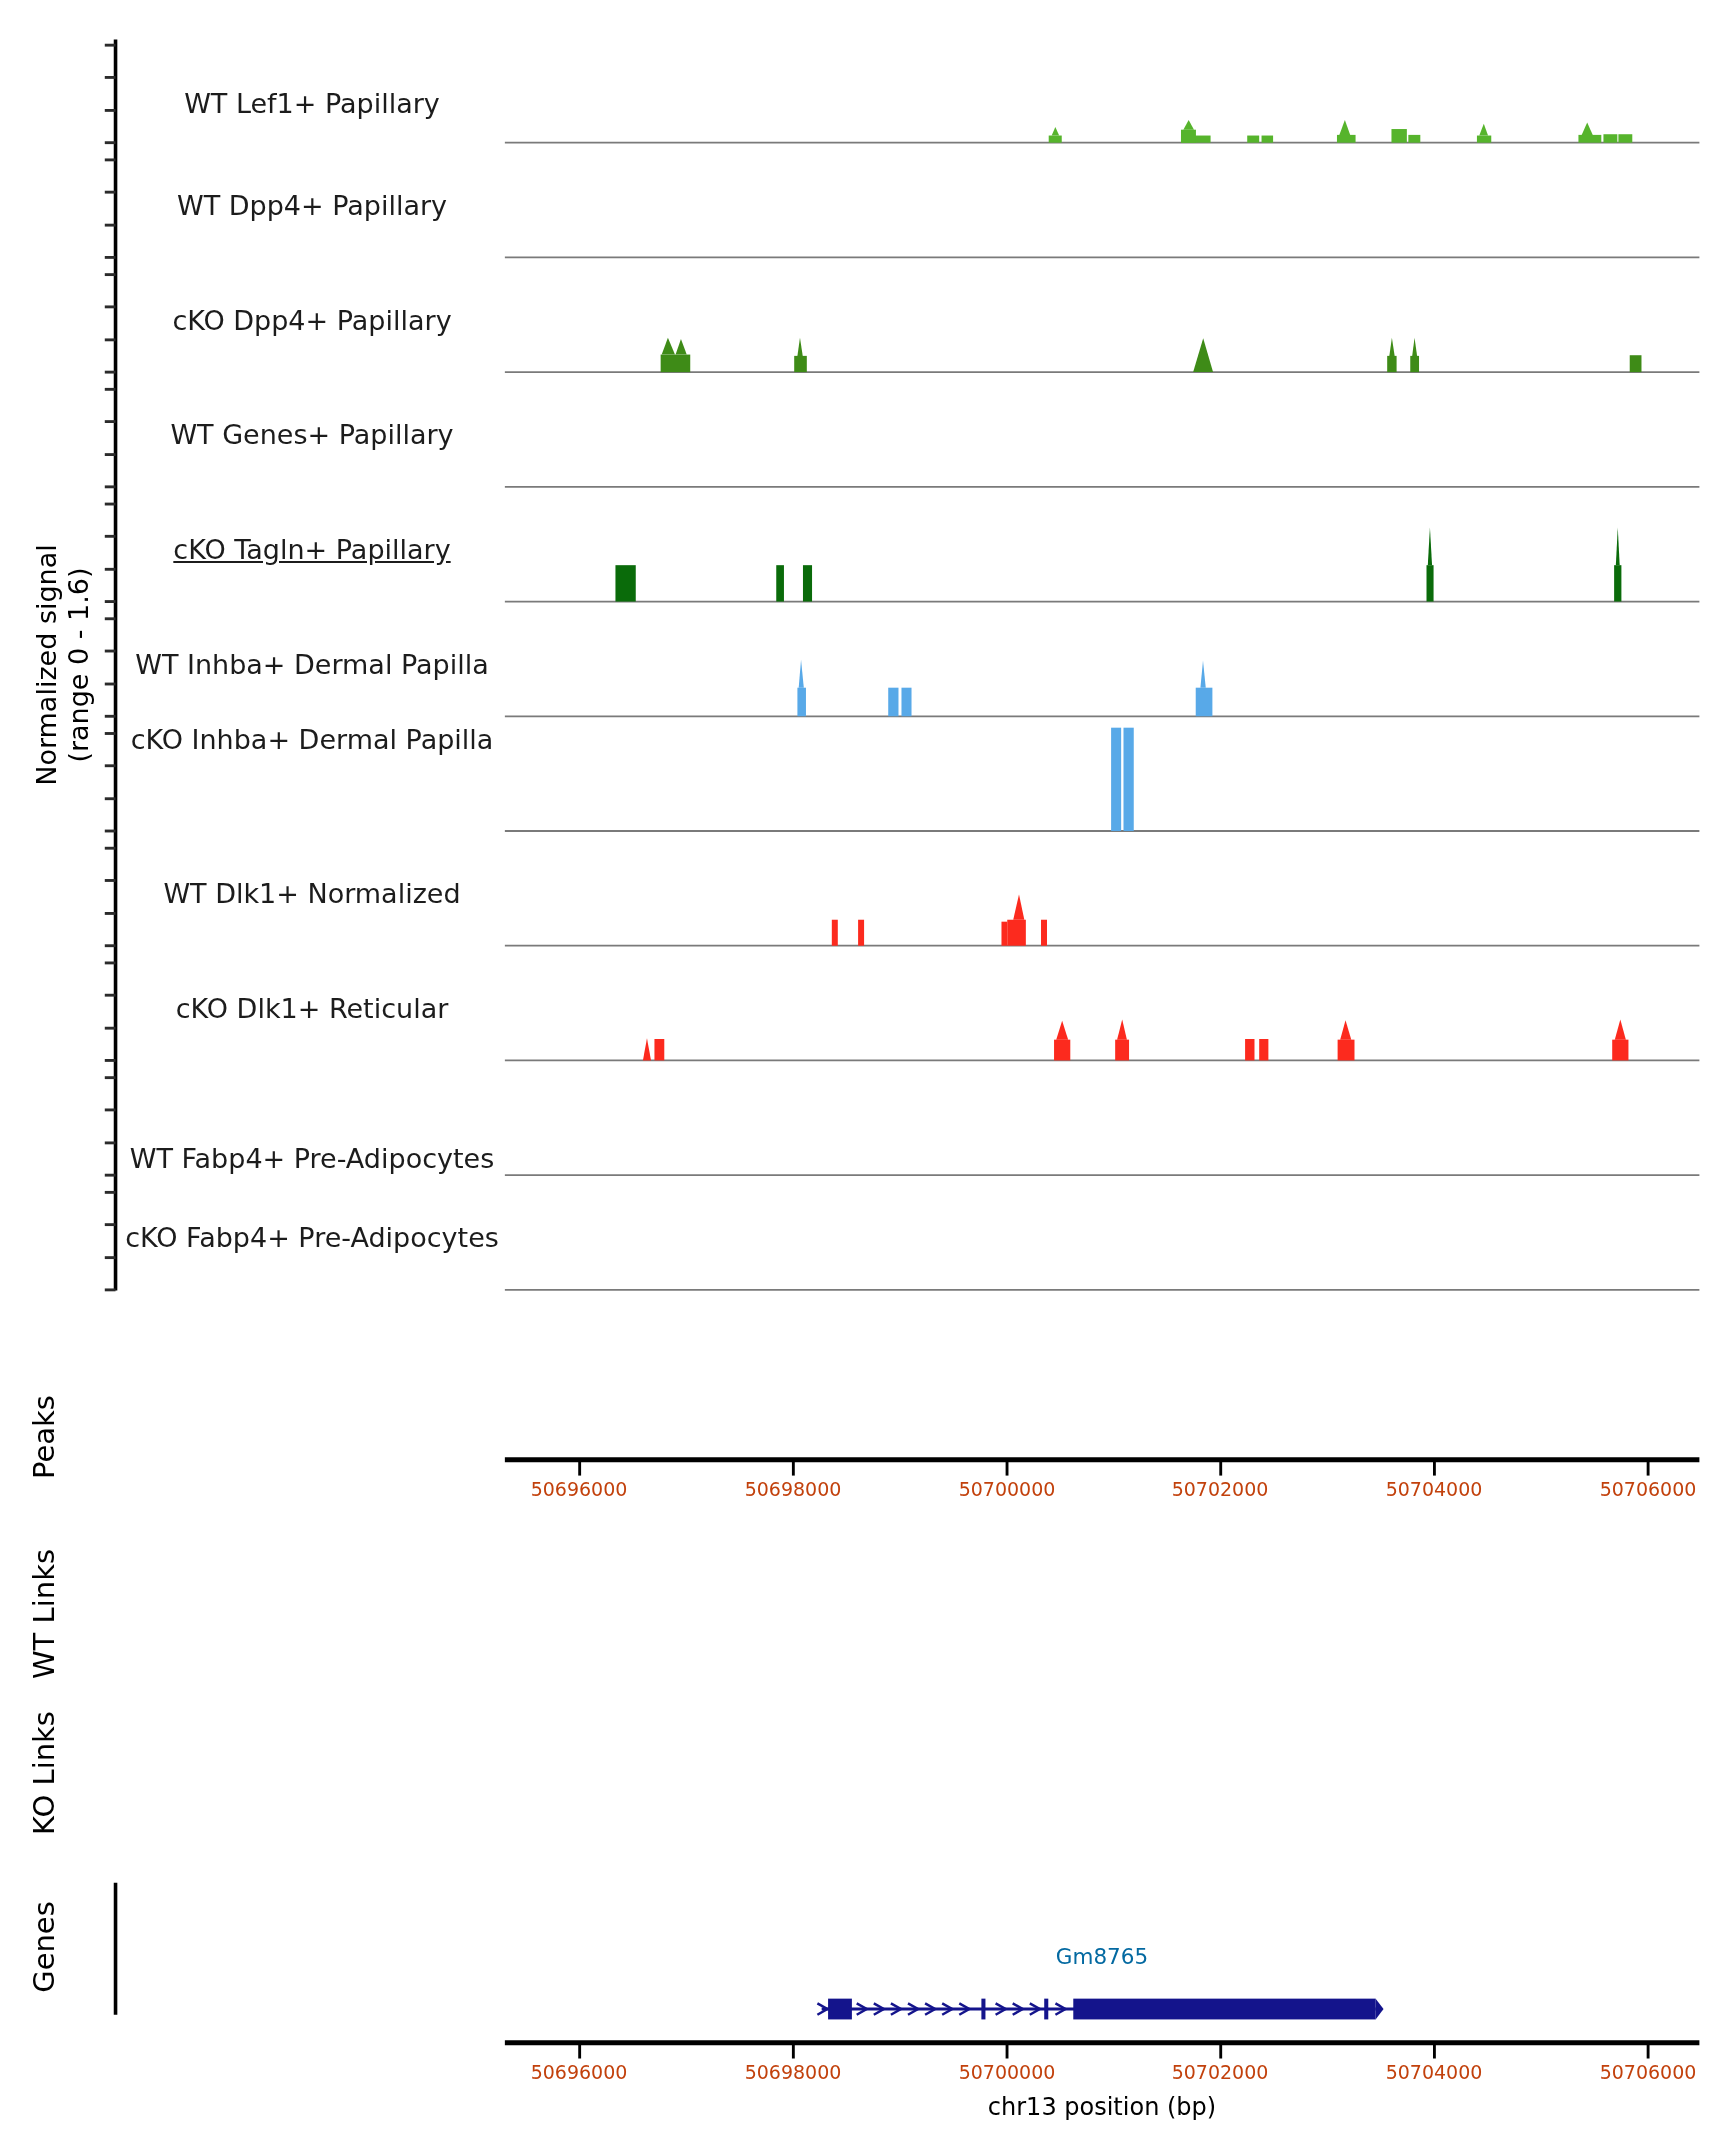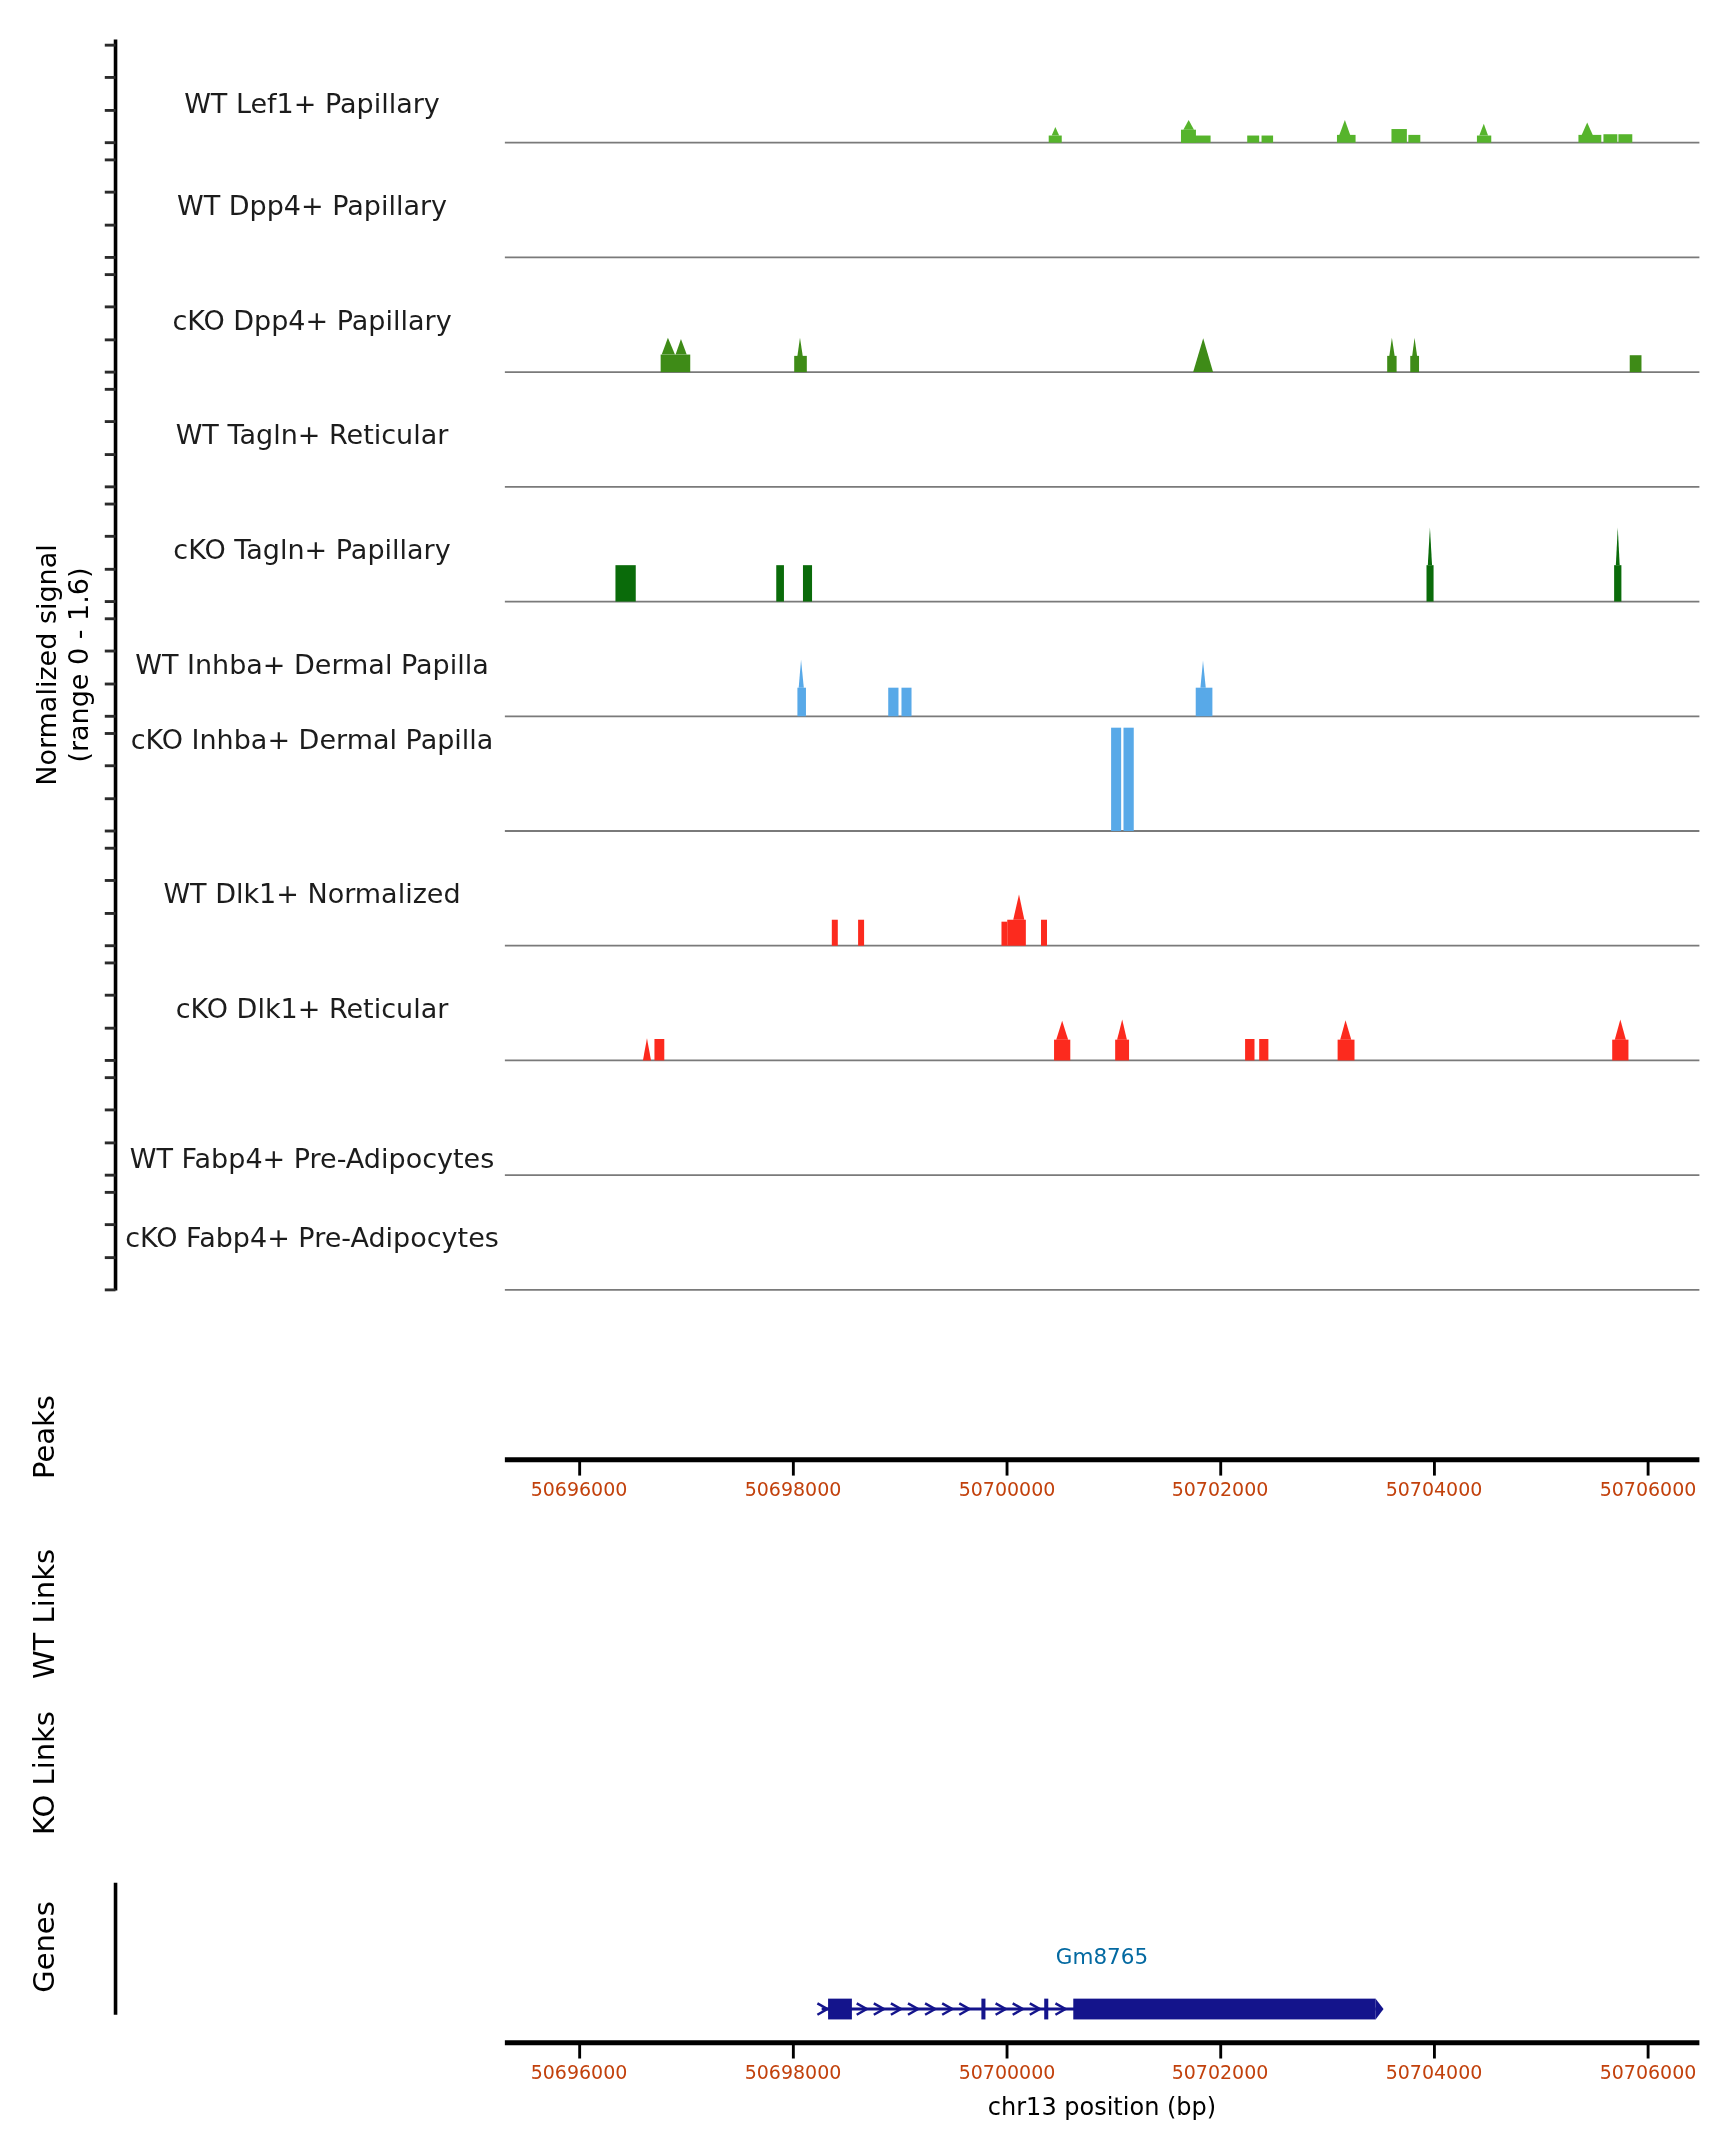--- a/index.html
+++ b/index.html
@@ -184,22 +184,22 @@
   <div class="rot-label" style="left:44px;top:1947px;">Genes</div>
 
   <div class="gene-name" style="left:1102px;top:1944px;">Gm8765</div>
 
   <div class="axis-title" style="left:1102px;top:2093px;">chr13 position (bp)</div>
 
   <div id="labels-layer">
       <div class="track-label" style="top: 75px; margin-top: 13px;">WT Lef1+ Papillary</div>
       <div class="track-label" style="top: 190px;">WT Dpp4+ Papillary</div>
       <div class="track-label" style="top: 305px;">cKO Dpp4+ Papillary</div>
-      <div class="track-label" style="top: 419px;">WT Tagln+ Reticular</div>
-      <div class="track-label" style="top: 534px;">cKO Tagln+ Papillary</div>
+      <div class="track-label" style="top: 419px;">WT Genes+ Papillary</div>
+      <div class="track-label" style="top: 534px; text-decoration: underline;">cKO Tagln+ Papillary</div>
       <div class="track-label" style="top: 649px;">WT Inhba+ Dermal Papilla</div>
       <div class="track-label" style="top: 724px;">cKO Inhba+ Dermal Papilla</div>
       <div class="track-label" style="top: 878px;">WT Dlk1+ Normalized</div>
       <div class="track-label" style="top: 993px;">cKO Dlk1+ Reticular</div>
       <div class="track-label" style="top: 1143px;">WT Fabp4+ Pre-Adipocytes</div>
       <div class="track-label" style="top: 1222px;">cKO Fabp4+ Pre-Adipocytes</div>
       <div class="tick-label" style="left: 579px; top: 1478px;">50696000</div>
       <div class="tick-label" style="left: 793px; top: 1478px;">50698000</div>
       <div class="tick-label" style="left: 1007px; top: 1478px;">50700000</div>
       <div class="tick-label" style="left: 1220px; top: 1478px;">50702000</div>

